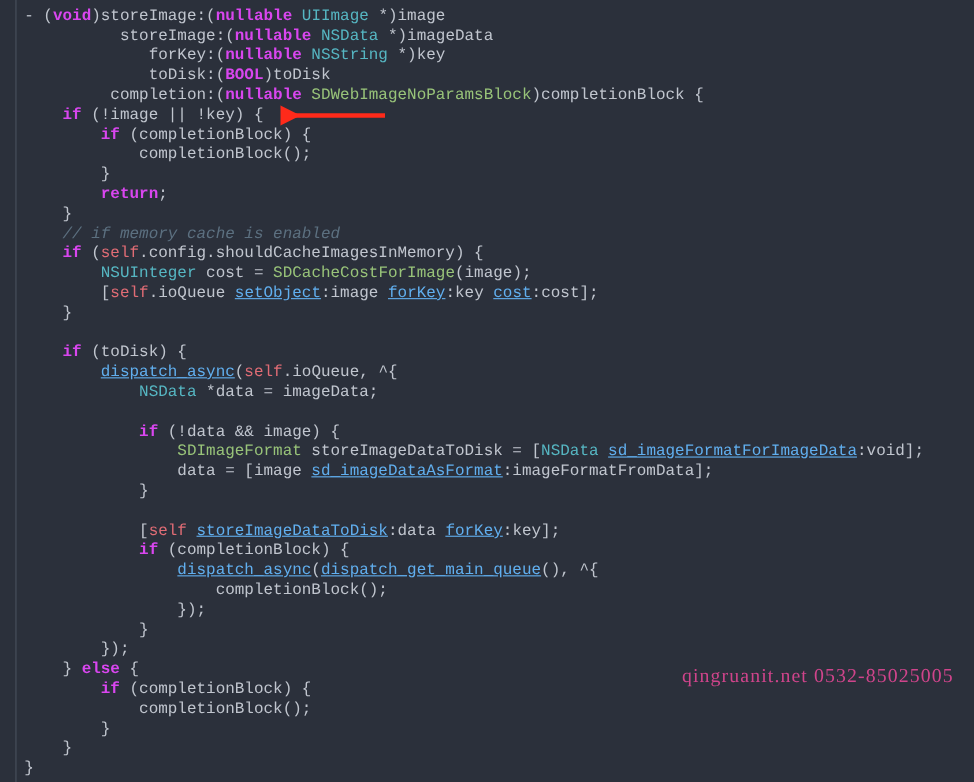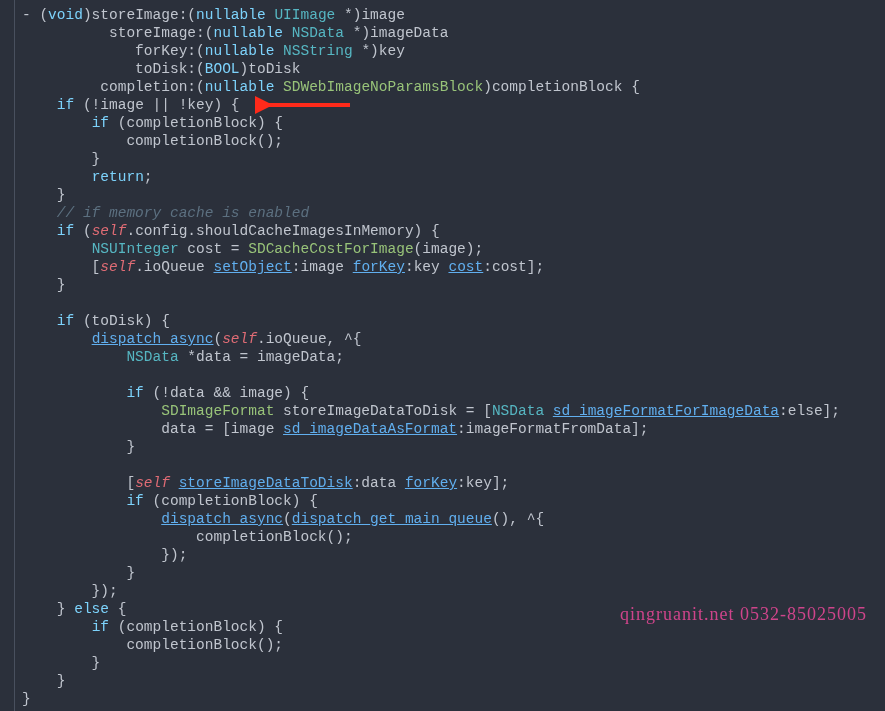--- a/index.html
+++ b/index.html
@@ -21,24 +21,24 @@
     width: 14px;
     background: #2b303b;
     border-right: 1px solid #49505e;
   }
   pre.code {
     margin: 0;
     padding: 6px 4px 6px 22px;
     white-space: pre;
     font-family: inherit;
   }
-  .kw   { color: #7dd3fc; font-weight: normal; } 
+  .kw   { color: #d946ef; font-weight: bold; } 
   .type { color: #56b6c2; }                    
   .cls  { color: #98c379; }                    
-  .self { color: #e06c75; font-style: italic; }                    
+  .self { color: #e06c75; }                    
   .msg  { color: #61afef; text-decoration: underline; }
   .cmt  { color: #5c7080; font-style: italic; font-family: Liberation Mono, monospace; }
   
   .arrow {
     position: absolute;
     left: 255px;
     top: 93px;
     width: 95px;
     height: 24px;
     pointer-events: none;
@@ -74,21 +74,21 @@
 <span>    <span class="kw">if</span><span> (</span><span class="self">self</span><span>.config.shouldCacheImagesInMemory) {</span></span>
 <span>        <span class="type">NSUInteger</span><span> cost = </span><span class="cls">SDCacheCostForImage</span><span>(image);</span></span>
 <span><span>        [</span><span class="self">self</span><span>.ioQueue </span><span class="msg">setObject</span><span>:image </span><span class="msg">forKey</span><span>:key </span><span class="msg">cost</span><span>:cost];</span></span>
 <span>    }</span>
 <span></span>
 <span>    <span class="kw">if</span><span> (toDisk) {</span></span>
 <span><span>        </span><span class="msg">dispatch_async</span><span>(</span><span class="self">self</span><span>.ioQueue, ^{</span></span>
 <span><span>            </span><span class="type">NSData</span><span> *data = imageData;</span></span>
 <span></span>
 <span>            <span class="kw">if</span><span> (!data &amp;&amp; image) {</span></span>
-<span><span>                </span><span class="cls">SDImageFormat</span><span> storeImageDataToDisk = [</span><span class="type">NSData</span><span> </span><span class="msg">sd_imageFormatForImageData</span><span>:else];</span></span>
+<span><span>                </span><span class="cls">SDImageFormat</span><span> storeImageDataToDisk = [</span><span class="type">NSData</span><span> </span><span class="msg">sd_imageFormatForImageData</span><span>:void];</span></span>
 <span><span>                data = [image </span><span class="msg">sd_imageDataAsFormat</span><span>:imageFormatFromData];</span></span>
 <span>            }</span>
 <span></span>
 <span><span>            [</span><span class="self">self</span><span> </span><span class="msg">storeImageDataToDisk</span><span>:data </span><span class="msg">forKey</span><span>:key];</span></span>
 <span>            <span class="kw">if</span><span> (completionBlock) {</span></span>
 <span><span>                </span><span class="msg">dispatch_async</span><span>(</span><span class="msg">dispatch_get_main_queue</span><span>(), ^{</span></span>
 <span>                    completionBlock();</span>
 <span>                });</span>
 <span>            }</span>
 <span>        });</span>

